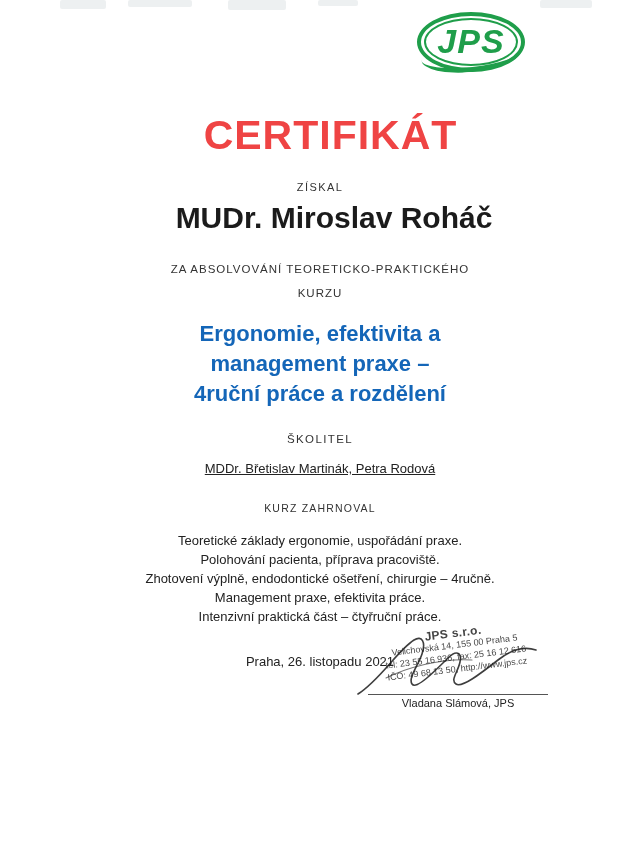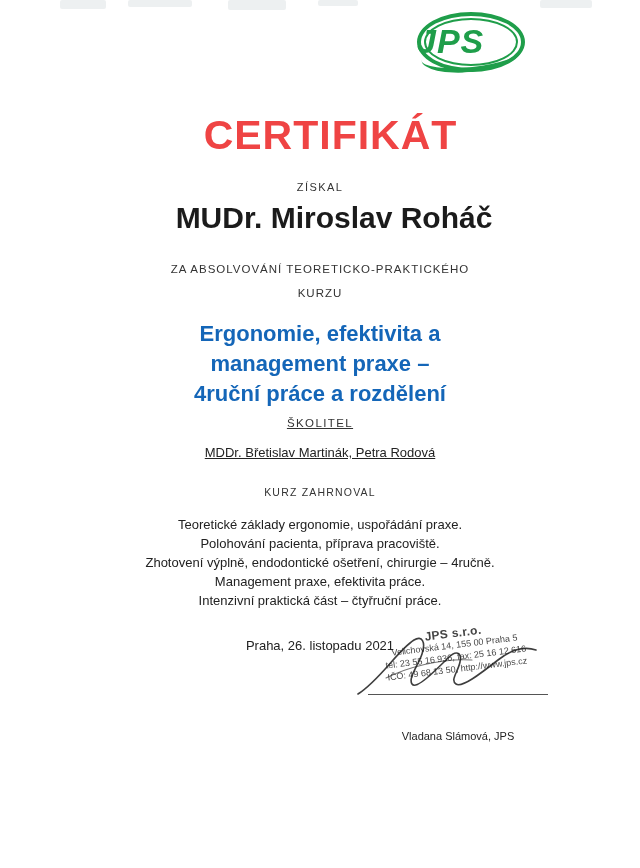--- a/index.html
+++ b/index.html
@@ -76,20 +76,21 @@
     border-bottom: 5px solid #1f9e4a;
     border-radius: 0 0 50% 50%;
     transform: rotate(-6deg);
     box-sizing: border-box;
   }
   .logo .logo-text {
     position: absolute;
     left: 0;
     top: 13px;
     width: 108px;
+    text-align: center;
     font-family: "Liberation Sans", sans-serif;
     font-weight: bold;
     font-style: italic;
     font-size: 34px;
     letter-spacing: 1px;
     color: #1f9e4a;
     line-height: 40px;
   }
 
   
@@ -143,25 +144,24 @@
     font-size: 22px;
     font-weight: bold;
     color: #1466b8;
     line-height: 30px;
   }
   .course-title div {
     margin: 0;
   }
 
   .label-trainer {
-    margin-top: 8px;
+    margin-top: 24px;
     font-size: 11.5px;
     letter-spacing: 1.4px;
     color: #333333;
-    text-decoration: underline;
   }
 
   .trainers {
     margin-top: 16px;
     font-size: 13px;
     color: #222222;
     text-decoration: underline;
   }
 
   .label-included {
@@ -225,21 +225,21 @@
     left: 368px;
     top: 694px;
     width: 180px;
     height: 0;
     border-top: 1px solid #555555;
   }
 
   .sign-caption {
     position: absolute;
     left: 368px;
-    top: 730px;
+    top: 697px;
     width: 180px;
     text-align: center;
     font-size: 11px;
     color: #222222;
   }
 </style>
 </head>
 <body>
 
 <div class="page">

